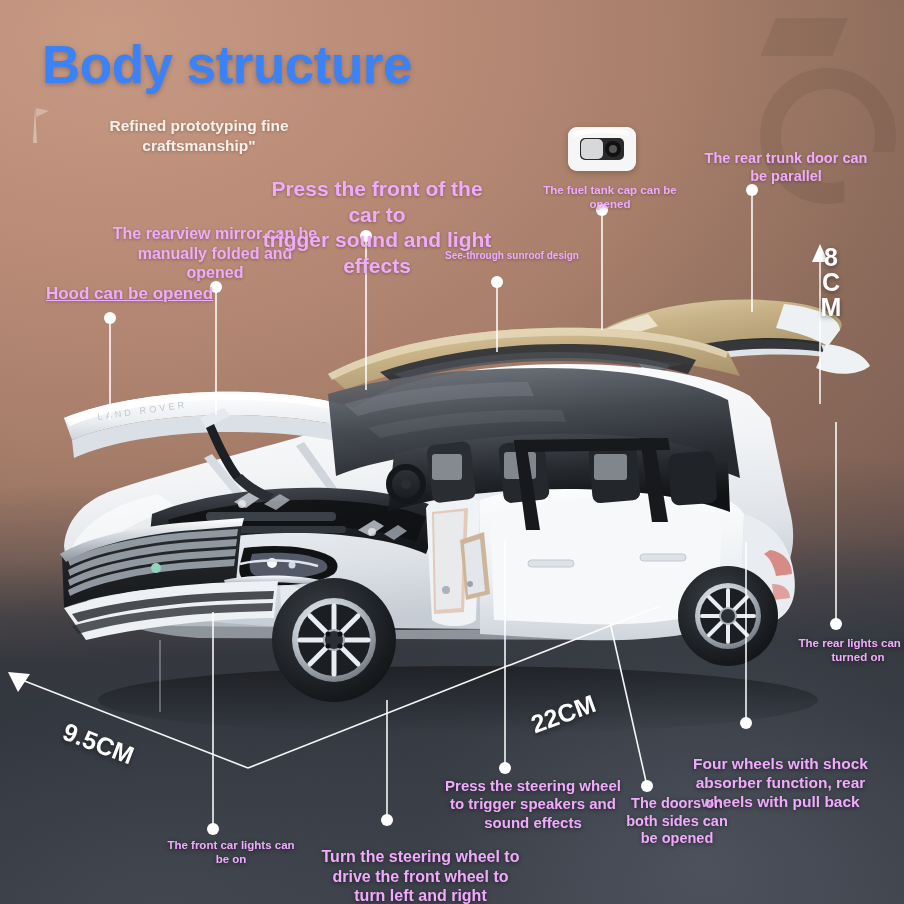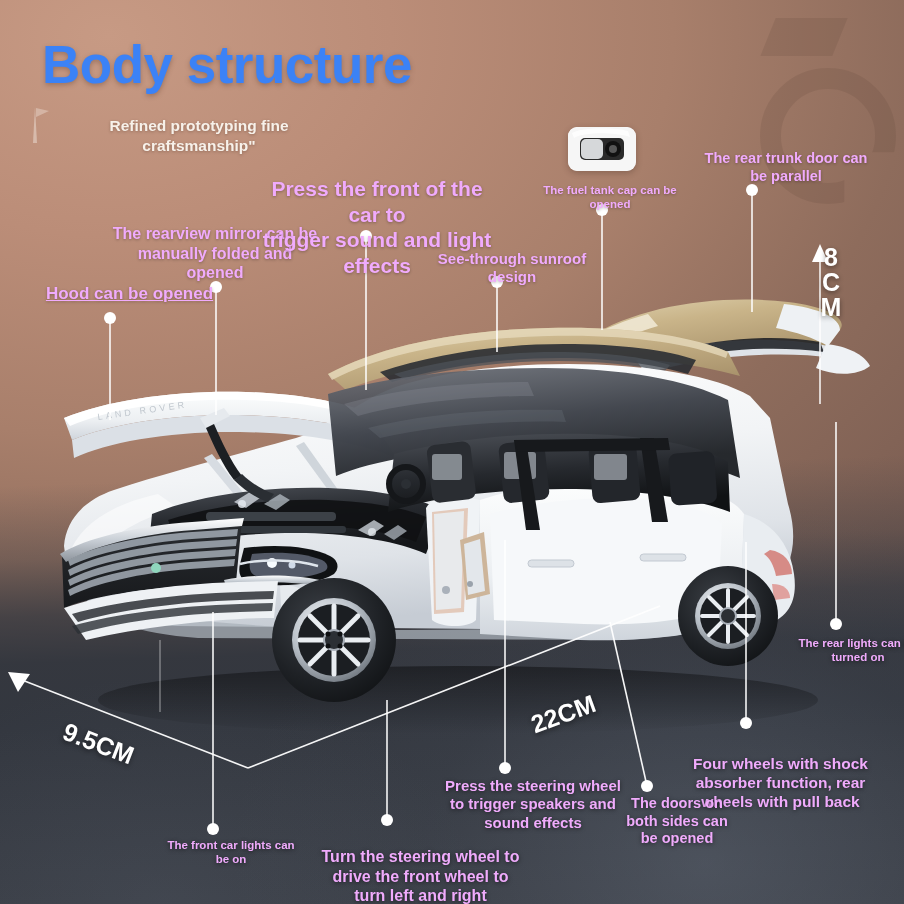--- a/index.html
+++ b/index.html
@@ -504,21 +504,21 @@
   <div class="dim dim-22">22CM</div>
   <div class="dim dim-8">8CM</div>
 
 <div class="callout" style="left: 22px; top: 284px; width: 215px; font-size: 17px; text-decoration: underline;">Hood can be opened</div>
     <div class="callout" style="left: 90px; top: 224px; width: 250px; font-size: 16px;">The rearview mirror can be
 manually folded and
 opened</div>
     <div class="callout" style="left: 262px; top: 176px; width: 230px; font-size: 21px;">Press the front of the car to
 trigger sound and light
 effects</div>
-    <div class="callout" style="left: 417px; top: 250px; width: 190px; font-size: 15px;">See-through sunroof design</div>
+    <div class="callout" style="left: 417px; top: 250px; width: 190px; font-size: 10px;">See-through sunroof design</div>
     <div class="callout" style="left: 530px; top: 183px; width: 160px; font-size: 11.5px;">The fuel tank cap can be
 opened</div>
     <div class="callout" style="left: 676px; top: 150px; width: 220px; font-size: 14.5px;">The rear trunk door can
 be parallel</div>
     <div class="callout dark-bg" style="left: 778px; top: 636px; width: 160px; font-size: 11.5px;">The rear lights can be
 turned on</div>
     <div class="callout dark-bg" style="left: 663px; top: 731px; width: 235px; font-size: 15.5px; margin-top: 24px;">Four wheels with shock
 absorber function, rear
 wheels with pull back</div>
     <div class="callout dark-bg" style="left: 607px; top: 795px; width: 140px; font-size: 14.5px;">The doors on

